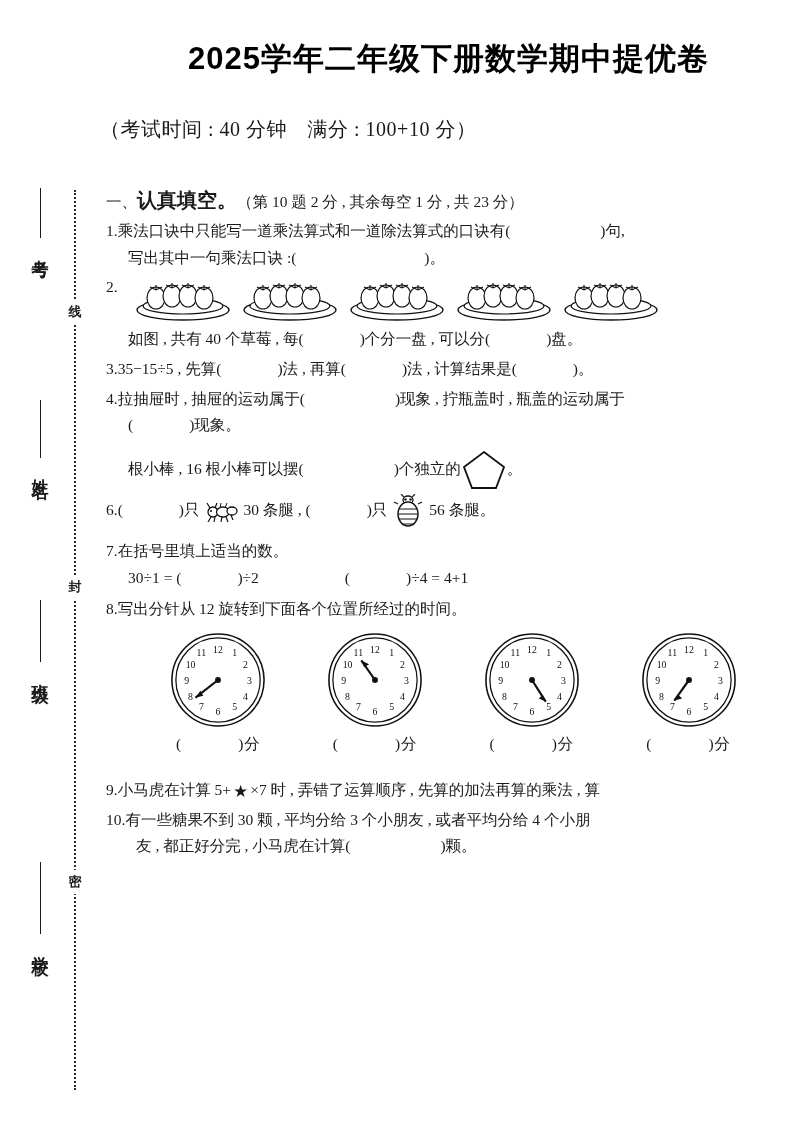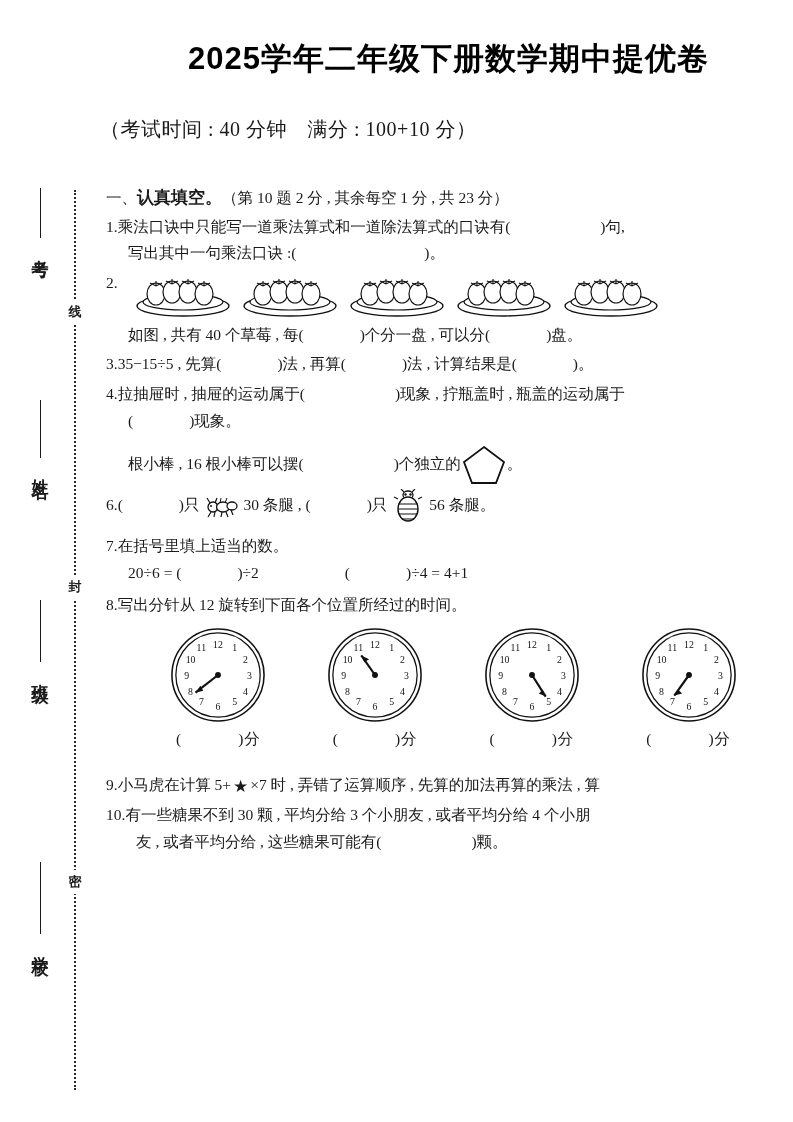--- a/index.html
+++ b/index.html
@@ -101,21 +101,21 @@
     margin-top: 36px;
     letter-spacing: 0.5px;
   }
 
   #section-heading {
     margin-top: 42px;
     margin-left: 6px;
     font-size: 15.5px;
     line-height: 1.5;
   }
-  #section-heading .sec-name { font-weight: bold; font-size: 17px; }
+  #section-heading .sec-name { font-weight: bold; font-size: 20px; }
 
   .q {
     margin-left: 6px;
     margin-top: 3px;
     font-size: 15.5px;
     line-height: 1.72;
   }
   .qline { display: block; }
   .qnum { }
   .indent { padding-left: 22px; }
@@ -308,21 +308,21 @@
           <g stroke="#111" stroke-width="1.1" fill="none">
             <path d="M12 3l-3-3M20 3l3-3M6 10L2 8M26 10l4-2"></path>
           </g>
           <circle cx="13.5" cy="5.5" r="1.2" fill="#111"></circle>
           <circle cx="18.5" cy="5.5" r="1.2" fill="#111"></circle>
         </svg><span>56 条腿。</span></span>
   </div>
 
   <div class="q" style="margin-top:10px">
     <span class="qline"><span class="qnum">7.</span><span>在括号里填上适当的数。</span></span>
-    <span class="qline indent"><span>20÷6 = (</span><span class="blank-m"></span><span>)÷2</span><span style="display:inline-block;width:86px"></span><span>(</span><span class="blank-m"></span><span>)÷4 = 4+1</span></span>
+    <span class="qline indent"><span>30÷1 = (</span><span class="blank-m"></span><span>)÷2</span><span style="display:inline-block;width:86px"></span><span>(</span><span class="blank-m"></span><span>)÷4 = 4+1</span></span>
   </div>
 
   <div class="q" style="margin-top:5px">
     <span class="qline"><span class="qnum">8.</span><span>写出分针从 12 旋转到下面各个位置所经过的时间。</span></span>
   </div>
 
   <div id="clocks-row">
     <div class="clock-cell">
       <svg width="98" height="98" viewBox="0 0 100 100">
         <circle cx="50" cy="50" r="47" fill="#fff" stroke="#111" stroke-width="1.6"></circle>
@@ -674,16 +674,16 @@
       <div class="clock-label"><span>(</span><span class="blank-m"></span><span>)分</span></div>
     </div>
   </div>
 
   <div class="q" style="margin-top:22px">
     <span class="qline"><span class="qnum">9.</span><span>小马虎在计算 5+</span><span class="star-glyph">★</span><span>×7 时 , 弄错了运算顺序 , 先算的加法再算的乘法 , 算</span></span>
   </div>
 
   <div class="q">
     <span class="qline"><span class="qnum">10.</span><span>有一些糖果不到 30 颗 , 平均分给 3 个小朋友 , 或者平均分给 4 个小朋</span></span>
-    <span class="qline" style="padding-left:30px"><span>友 , 或者平均分给 , 这些糖果可能有(</span><span class="blank-l"></span><span>)颗。</span></span>
+    <span class="qline" style="padding-left:30px"><span>友 , 都正好分完 , 小马虎在计算(</span><span class="blank-l"></span><span>)颗。</span></span>
   </div>
 
 </div>
 
 </body></html>

